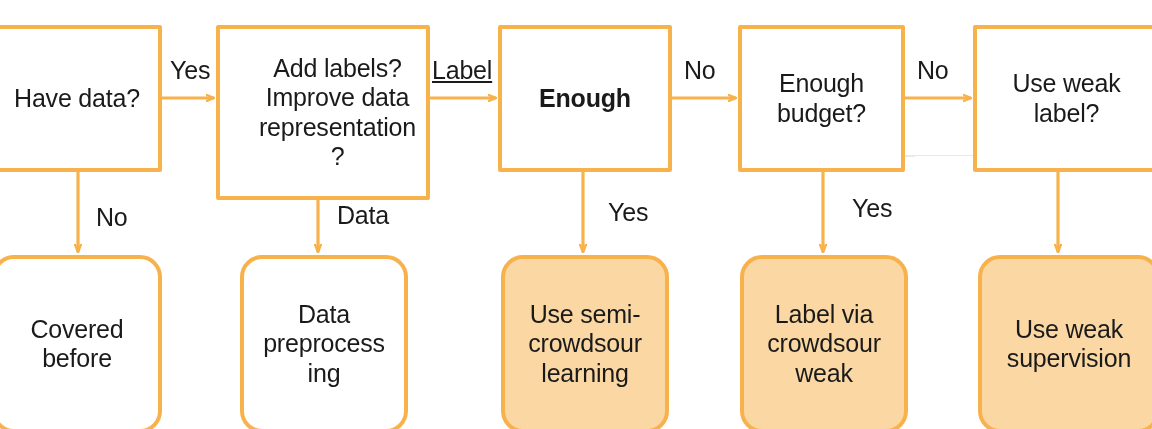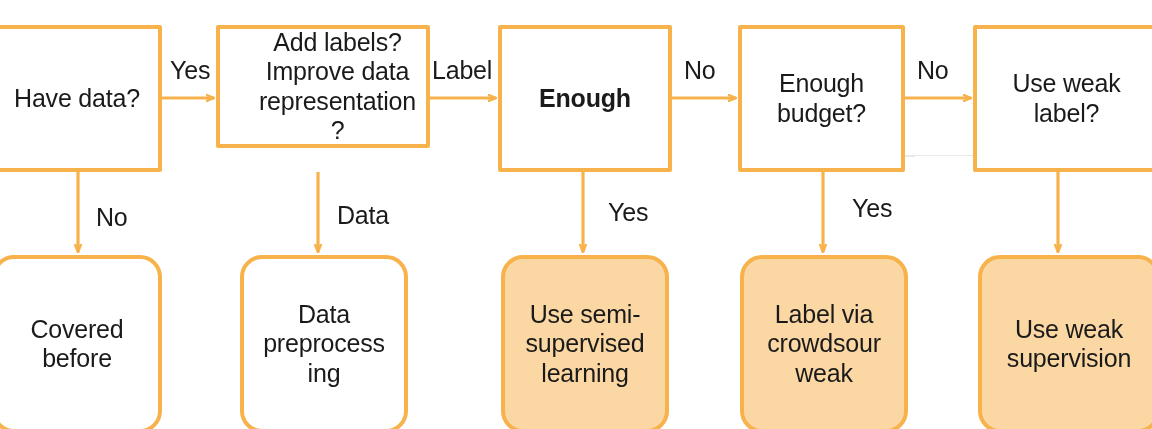--- a/index.html
+++ b/index.html
@@ -98,21 +98,21 @@
 
     <line x1="823" y1="172" x2="823" y2="252" stroke="#F7B24C" stroke-width="3.2" marker-end="url(#arrowhead)"></line>
 
     <line x1="1058" y1="172" x2="1058" y2="252" stroke="#F7B24C" stroke-width="3.2" marker-end="url(#arrowhead)"></line>
   </svg>
 
   <div class="node decision" style="left:-8px; top:25px; width:170px; height:147px;">
     <span class="txt">Have data?</span>
   </div>
 
-  <div class="node decision" style="left:216px; top:25px; width:214px; height:123px;padding-left:29px;">
+  <div class="node decision" style="left:216px; top:25px; width:214px; height:175px;padding-left:29px;">
     <span class="txt">Add labels?
 Improve data
 representation
 ?</span>
   </div>
 
   <div class="node decision" style="left:498px; top:25px; width:174px; height:147px;">
     <span class="txt"><span class="bold-lead">Enough</span><br></span>
   </div>
 
@@ -132,40 +132,40 @@
   </div>
 
   <div class="node terminal fill-white" style="left:240px; top:255px; width:168px; height:178px;">
     <span class="txt">Data
 preprocess
 ing</span>
   </div>
 
   <div class="node terminal fill-orange" style="left:501px; top:255px; width:168px; height:178px;">
     <span class="txt">Use semi-
-supervised
+crowdsour
 learning</span>
   </div>
 
   <div class="node terminal fill-orange" style="left:740px; top:255px; width:168px; height:178px;">
     <span class="txt">Label via
 crowdsour
 weak</span>
   </div>
 
   <div class="node terminal fill-orange" style="left:978px; top:255px; width:182px; height:178px;">
     <span class="txt">Use weak
 supervision</span>
   </div>
 
   <div class="edge-label" style="left:170px; top:58px;">Yes</div>
 
   <div class="edge-label" style="left:96px; top:205px;">No</div>
 
-  <div class="edge-label" style="left:432px; top:58px;">Label</div>
+  <div class="edge-label" style="left:432px; top:58px;text-decoration:underline;">Label</div>
 
   <div class="edge-label" style="left:337px; top:203px;">Data</div>
 
   <div class="edge-label" style="left:684px; top:58px;">No</div>
 
   <div class="edge-label" style="left:608px; top:200px;">Yes</div>
 
   <div class="edge-label" style="left:917px; top:58px;">No</div>
 
   <div class="edge-label" style="left:852px; top:196px;">Yes</div>

